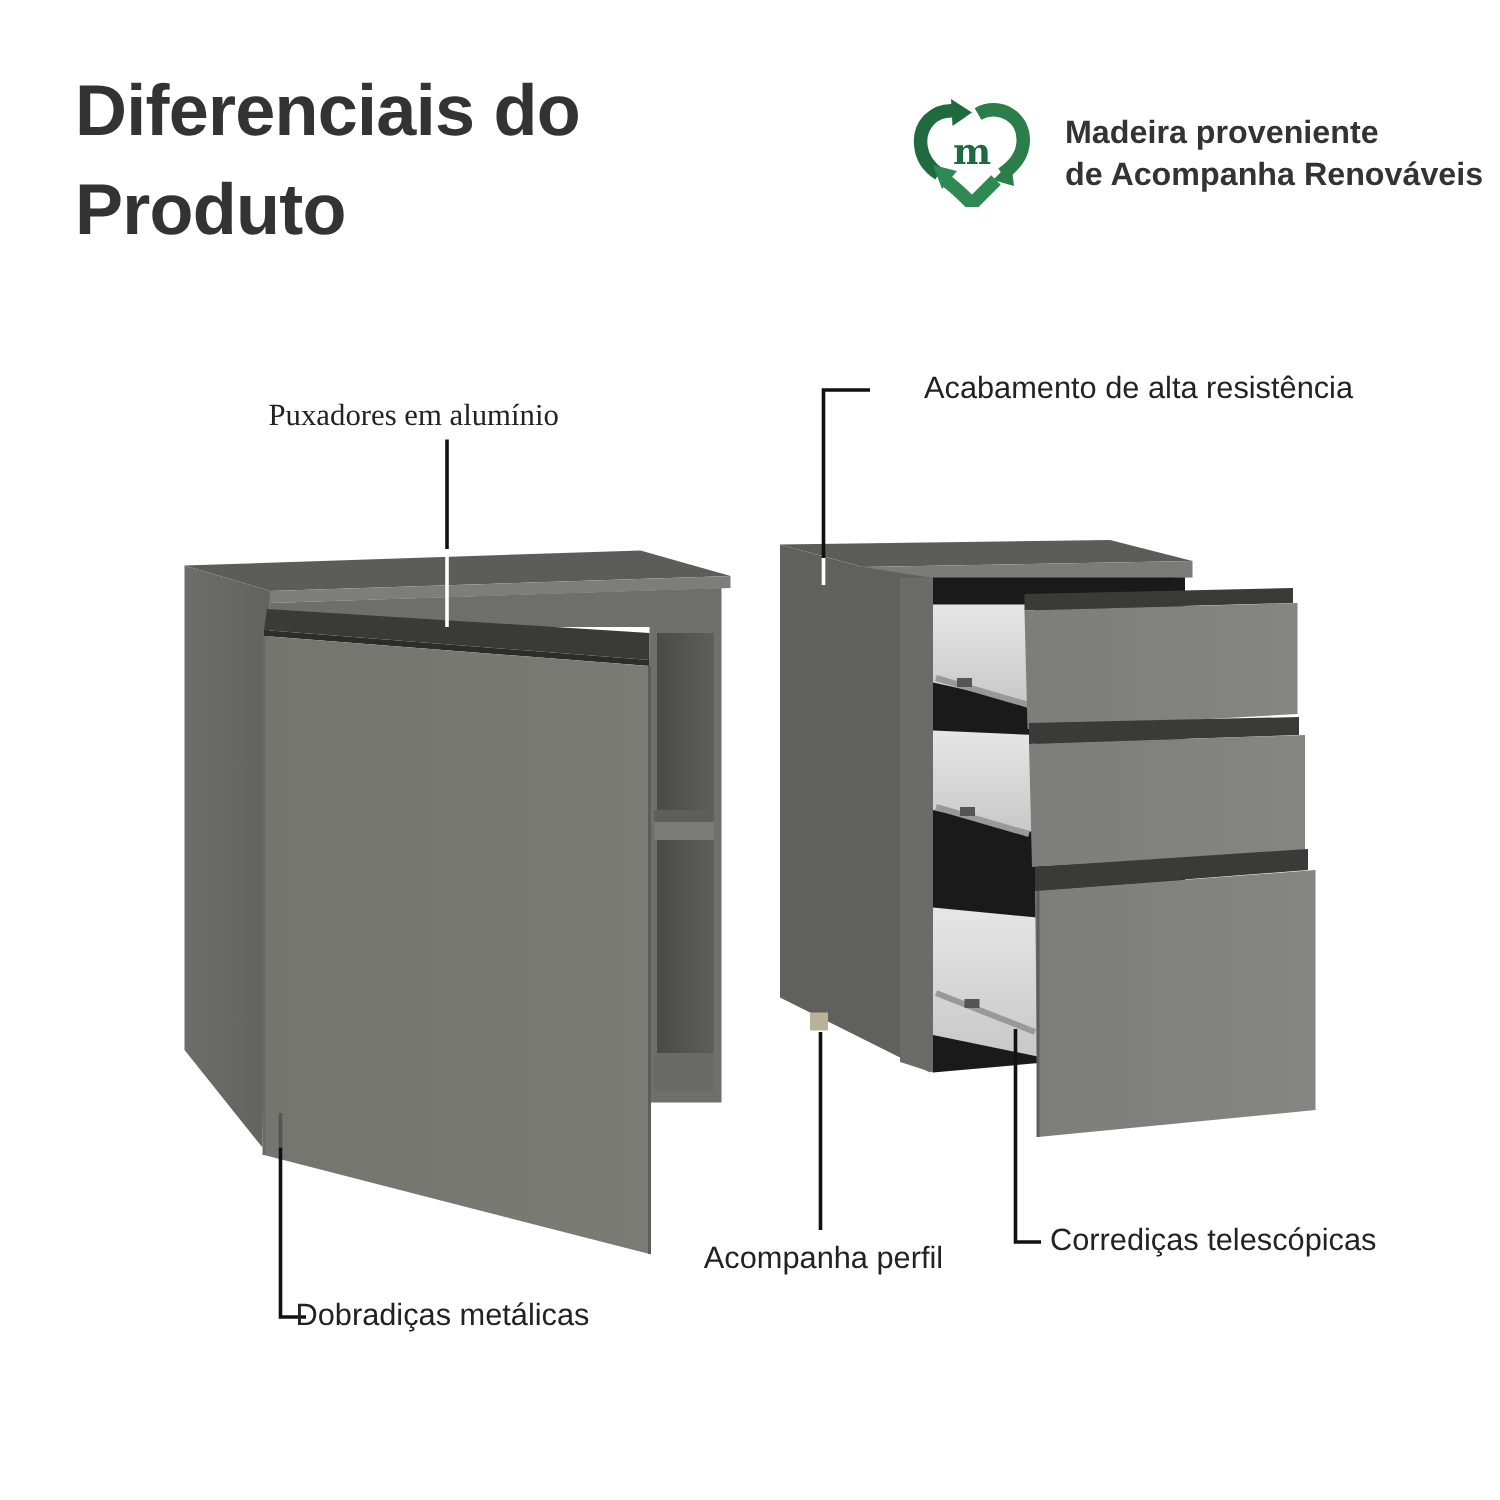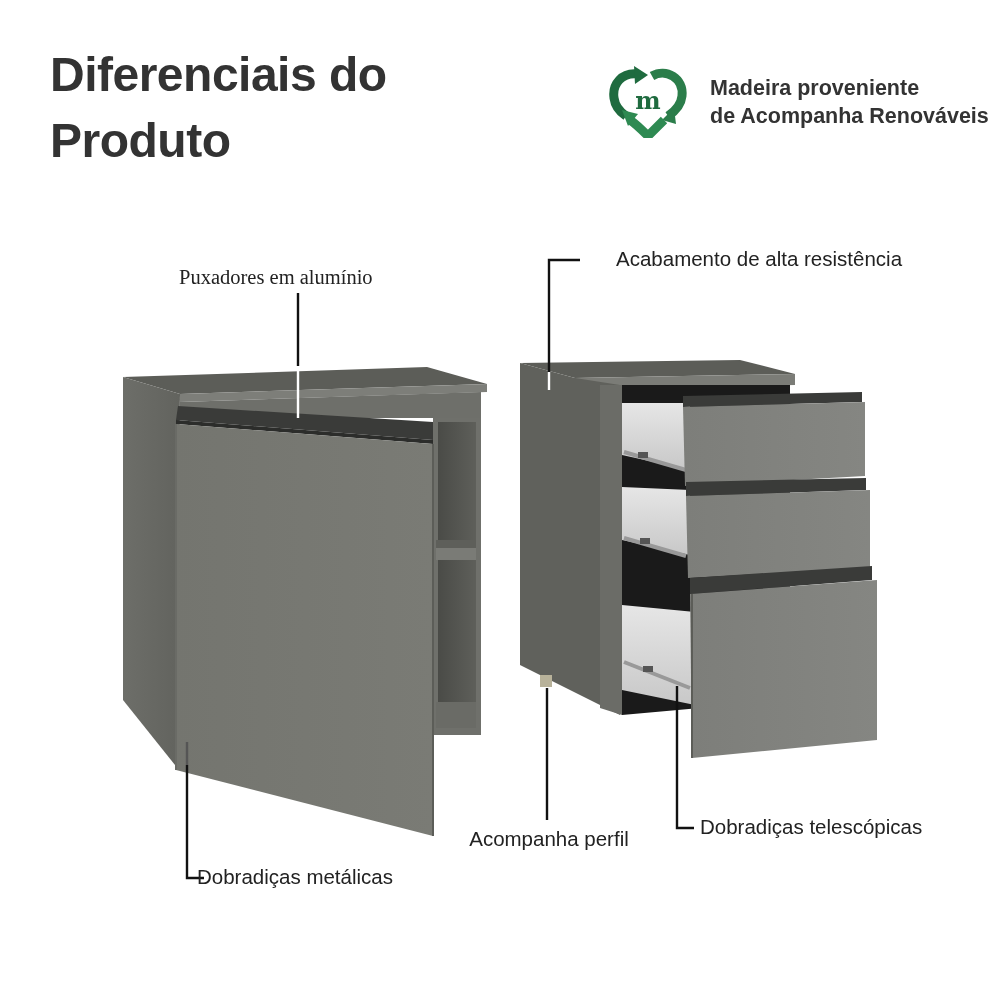--- a/index.html
+++ b/index.html
@@ -155,13 +155,13 @@
     <polyline points="677,686 677,828 694,828" stroke="#111"></polyline>
   </g>
 </svg>
 
 <div class="label" style="left:179px; top:264px;font-family:Liberation Serif, serif;">Puxadores em alumínio</div>
 <div class="label" style="left:584px; top:246px;margin-left:32px;">Acabamento de alta resistência</div>
 <div class="label" style="left:197px; top:864px;">Dobradiças metálicas</div>
 <div class="label center" style="left:458px; top:826px; width:182px;">
   <span>Acompanha perfil</span>
 </div>
-<div class="label" style="left:700px; top:814px;">Dobradiças telescópicas</div>
+<div class="label" style="left:700px; top:814px;">Corrediças telescópicas</div>
 
 </body></html>

